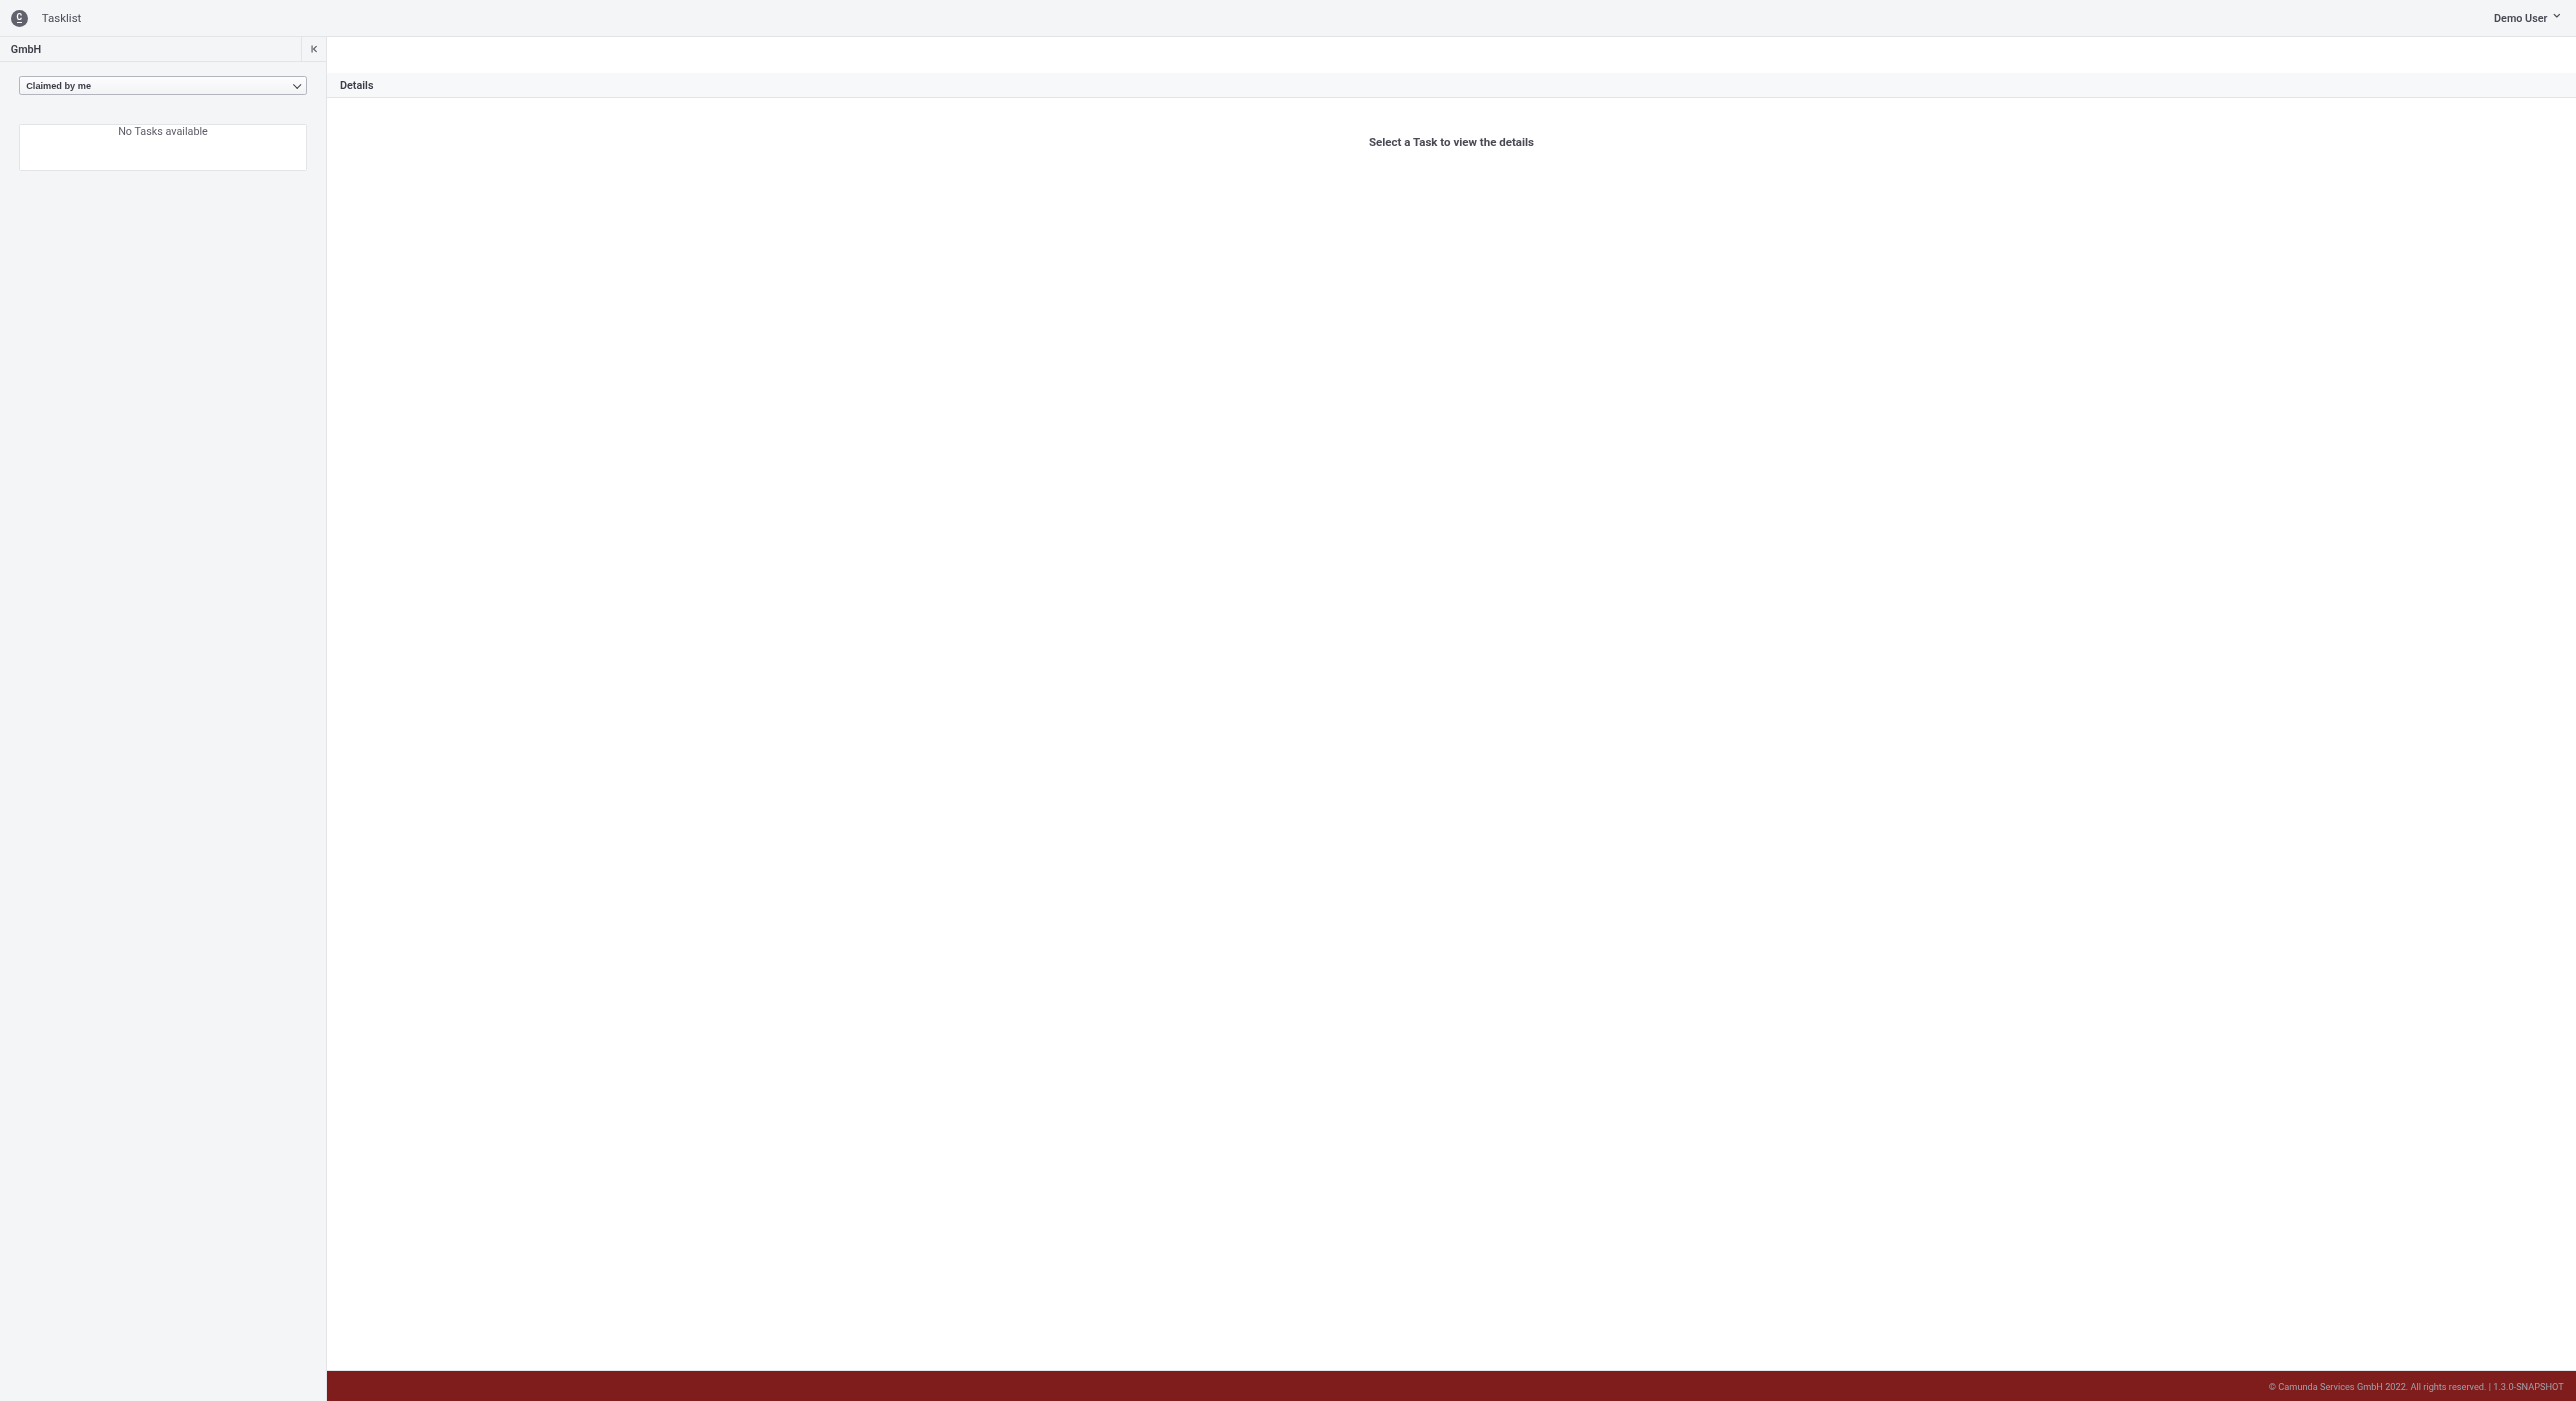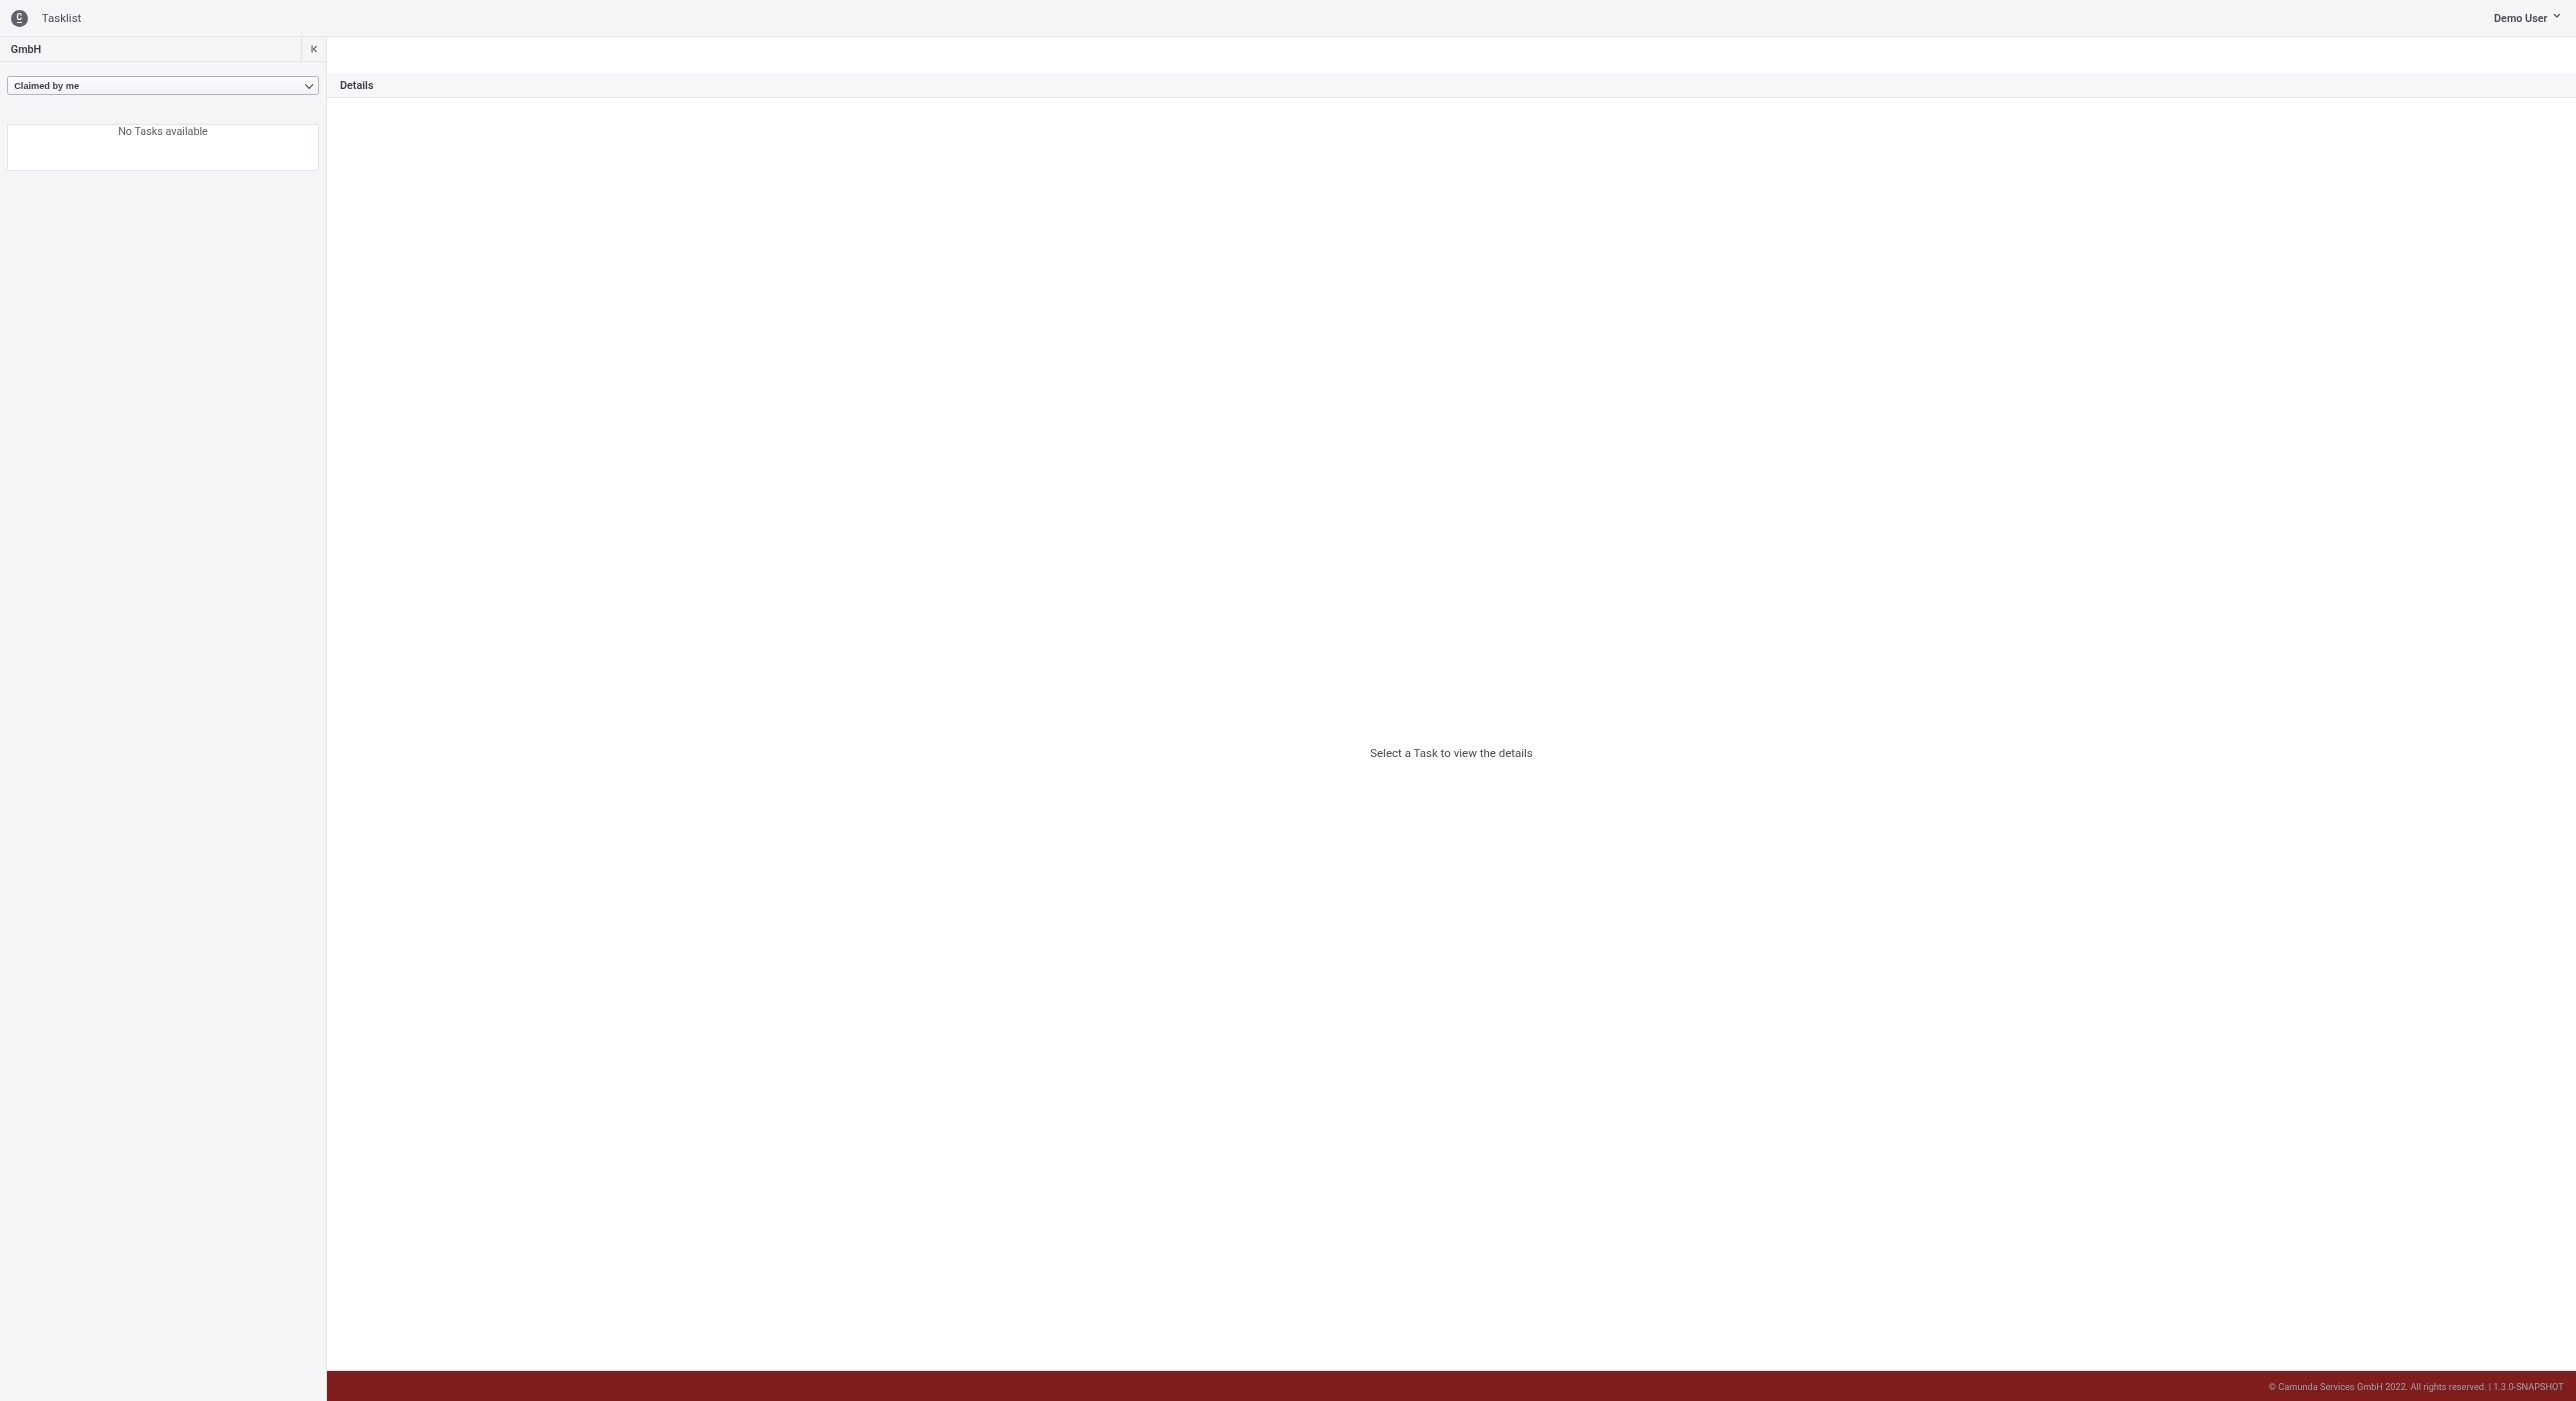--- a/index.html
+++ b/index.html
@@ -107,21 +107,21 @@
       border-left: 0.8px solid #e2e4e8;
       padding: 0 7px;
       cursor: pointer;
     }
     .collapse-icon {
       color: #5a5a64;
       display: flex;
       align-items: center;
     }
     .sidebar-body {
-      padding: 14px 7px;
+      padding: 14px 19px;
     }
     .filter-select {
       width: 100%;
       height: 18.5px;
       border: 0.8px solid #b4b4be;
       border-radius: 2.3px;
       background: linear-gradient(#fdfdfe, #f2f3f5);
       font-size: 9.2px;
       font-weight: 600;
       color: #3d3d48;
@@ -174,21 +174,22 @@
       display: flex;
       align-items: center;
       padding: 0 0 0 13px;
       margin-top: 36px;
     }
     .main-body {
       flex: 1;
       padding-top: 37px;
       display: flex;
       justify-content: center;
-      align-items: center;
+      align-items: flex-start;
+      font-weight: bold;
     }
     .placeholder-text {
       font-size: 11.5px;
       color: #4a4a55;
     }
     .footer {
       height: 31px;
       border-top: 0.8px solid #e2e4e8;
       display: flex;
       align-items: center;

